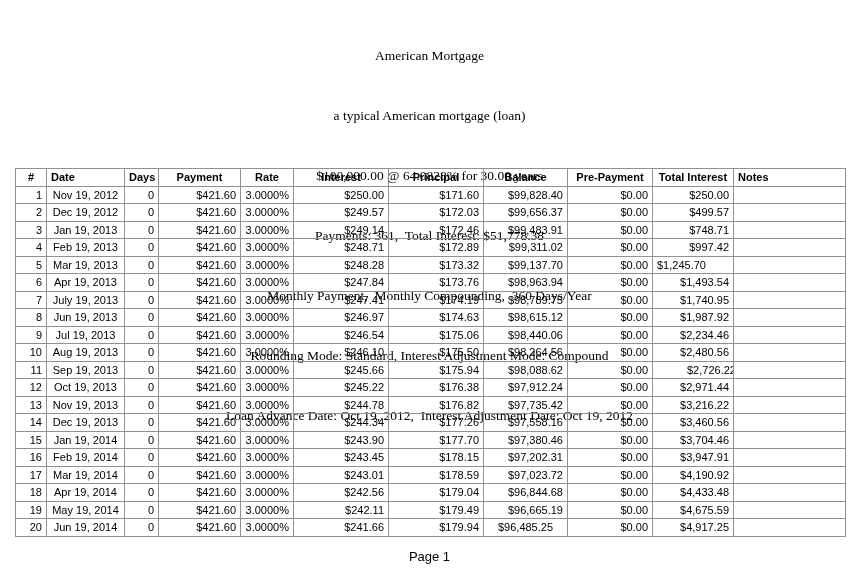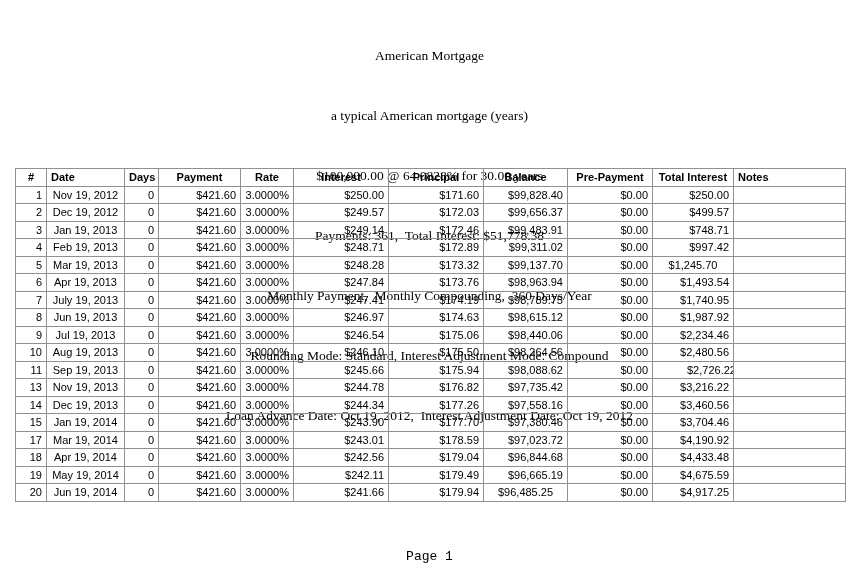--- a/index.html
+++ b/index.html
@@ -36,30 +36,30 @@
     height:16.5px;
     padding:0 4px;
     overflow:hidden;
     white-space:nowrap;
     line-height:16.5px;
   }
   .amort-table th{font-weight:bold;}
   .page-footer{
     position:absolute;top:549px;left:0;width:859px;
     text-align:center;
-    font-family:Liberation Mono, monospace;
+    font-family:Liberation Sans, sans-serif;
     font-size:13px;
   }
 </style>
 </head>
 <body>
 
 <div class="report-header">
   <div>American Mortgage</div>
-  <div>a typical American mortgage (years)</div>
+  <div>a typical American mortgage (loan)</div>
   <div>$100,000.00 @ 64.0828% for 30.00 years</div>
   <div>Payments: 361,  Total Interest: $51,778.38</div>
   <div>Monthly Payment,  Monthly Compounding,  360 Days/Year</div>
   <div>Rounding Mode: Standard, Interest Adjustment Mode: Compound</div>
   <div>Loan Advance Date: Oct 19, 2012,  Interest Adjustment Date: Oct 19, 2012</div>
 </div>
 
 <table class="amort-table">
   <colgroup>
       <col style="width: 31px;">
@@ -145,21 +145,21 @@
       <tr>
         <td style="text-align: right;">5</td>
         <td style="text-align: center;">Mar 19, 2013</td>
         <td style="text-align: right;">0</td>
         <td style="text-align: right;">$421.60</td>
         <td style="text-align: right;">3.0000%</td>
         <td style="text-align: right;">$248.28</td>
         <td style="text-align: right;">$173.32</td>
         <td style="text-align: right;">$99,137.70</td>
         <td style="text-align: right;">$0.00</td>
-        <td style="text-align: center;">$1,245.70</td>
+        <td style="text-align: left;">$1,245.70</td>
         <td style="text-align: left;"></td>
       </tr>
       <tr>
         <td style="text-align: right;">6</td>
         <td style="text-align: center;">Apr 19, 2013</td>
         <td style="text-align: right;">0</td>
         <td style="text-align: right;">$421.60</td>
         <td style="text-align: right;">3.0000%</td>
         <td style="text-align: right;">$247.84</td>
         <td style="text-align: right;">$173.76</td>
@@ -227,20 +227,33 @@
         <td style="text-align: right;">$421.60</td>
         <td style="text-align: right;">3.0000%</td>
         <td style="text-align: right;">$245.66</td>
         <td style="text-align: right;">$175.94</td>
         <td style="text-align: right;">$98,088.62</td>
         <td style="text-align: right;">$0.00</td>
         <td style="text-align: right; padding-left: 34px;">$2,726.22</td>
         <td style="text-align: left;"></td>
       </tr>
       <tr>
+        <td style="text-align: right;">12</td>
+        <td style="text-align: center;">Oct 19, 2013</td>
+        <td style="text-align: right;">0</td>
+        <td style="text-align: right;">$421.60</td>
+        <td style="text-align: right;">3.0000%</td>
+        <td style="text-align: right;">$245.22</td>
+        <td style="text-align: right;">$176.38</td>
+        <td style="text-align: right;">$97,912.24</td>
+        <td style="text-align: right;">$0.00</td>
+        <td style="text-align: right;">$2,971.44</td>
+        <td style="text-align: left;"></td>
+      </tr>
+      <tr>
         <td style="text-align: right;">13</td>
         <td style="text-align: center;">Nov 19, 2013</td>
         <td style="text-align: right;">0</td>
         <td style="text-align: right;">$421.60</td>
         <td style="text-align: right;">3.0000%</td>
         <td style="text-align: right;">$244.78</td>
         <td style="text-align: right;">$176.82</td>
         <td style="text-align: right;">$97,735.42</td>
         <td style="text-align: right;">$0.00</td>
         <td style="text-align: right;">$3,216.22</td>
@@ -263,20 +276,33 @@
         <td style="text-align: right;">15</td>
         <td style="text-align: center;">Jan 19, 2014</td>
         <td style="text-align: right;">0</td>
         <td style="text-align: right;">$421.60</td>
         <td style="text-align: right;">3.0000%</td>
         <td style="text-align: right;">$243.90</td>
         <td style="text-align: right;">$177.70</td>
         <td style="text-align: right;">$97,380.46</td>
         <td style="text-align: right;">$0.00</td>
         <td style="text-align: right;">$3,704.46</td>
+        <td style="text-align: left;"></td>
+      </tr>
+      <tr>
+        <td style="text-align: right;">16</td>
+        <td style="text-align: center;">Feb 19, 2014</td>
+        <td style="text-align: right;">0</td>
+        <td style="text-align: right;">$421.60</td>
+        <td style="text-align: right;">3.0000%</td>
+        <td style="text-align: right;">$243.45</td>
+        <td style="text-align: right;">$178.15</td>
+        <td style="text-align: right;">$97,202.31</td>
+        <td style="text-align: right;">$0.00</td>
+        <td style="text-align: right;">$3,947.91</td>
         <td style="text-align: left;"></td>
       </tr>
       <tr>
         <td style="text-align: right;">17</td>
         <td style="text-align: center;">Mar 19, 2014</td>
         <td style="text-align: right;">0</td>
         <td style="text-align: right;">$421.60</td>
         <td style="text-align: right;">3.0000%</td>
         <td style="text-align: right;">$243.01</td>
         <td style="text-align: right;">$178.59</td>

